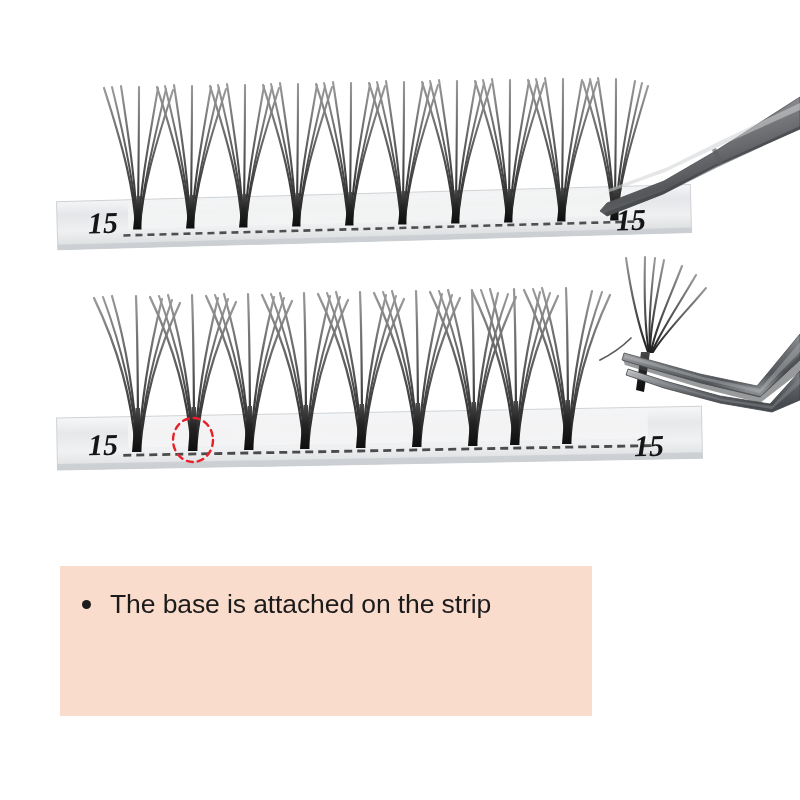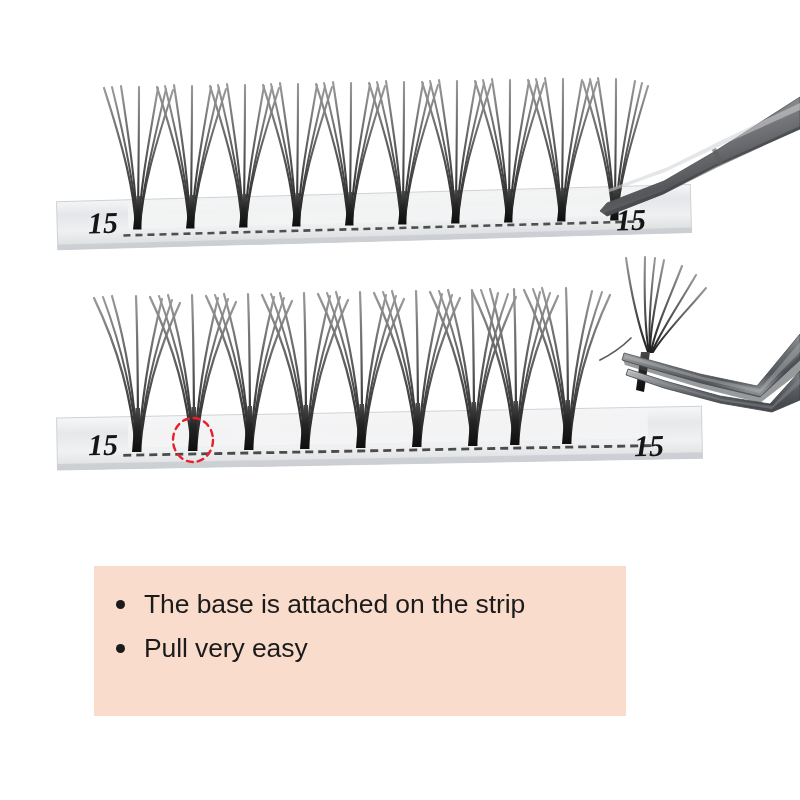--- a/index.html
+++ b/index.html
@@ -24,21 +24,21 @@
     position: absolute;
     left: 0;
     top: 0;
     width: 800px;
     height: 800px;
   }
 
   
   #feature-panel {
     position: absolute;
-    left: 94px;
+    left: 60px;
     top: 566px;
     width: 532px;
     height: 150px;
     background: #fadccd;
     box-sizing: border-box;
     padding: 16px 0 0 0;
   }
 
   .bullet-row {
     display: flex;
@@ -413,19 +413,15 @@
   <div class="strip-number" id="strip1-num-left">15</div>
   <div class="strip-number" id="strip1-num-right">15</div>
   <div class="strip-number" id="strip2-num-left">15</div>
   <div class="strip-number" id="strip2-num-right">15</div>
 
   <div id="feature-panel">
     <div class="bullet-row">
       <span class="bullet-dot"></span>
       <span class="bullet-text">The base is attached on the strip</span>
     </div>
-    <div class="bullet-row">
-      <span class="bullet-dot"></span>
-      <span class="bullet-text">Pull very easy</span>
-    </div>
   </div>
 
 </div>
 
 </body></html>

